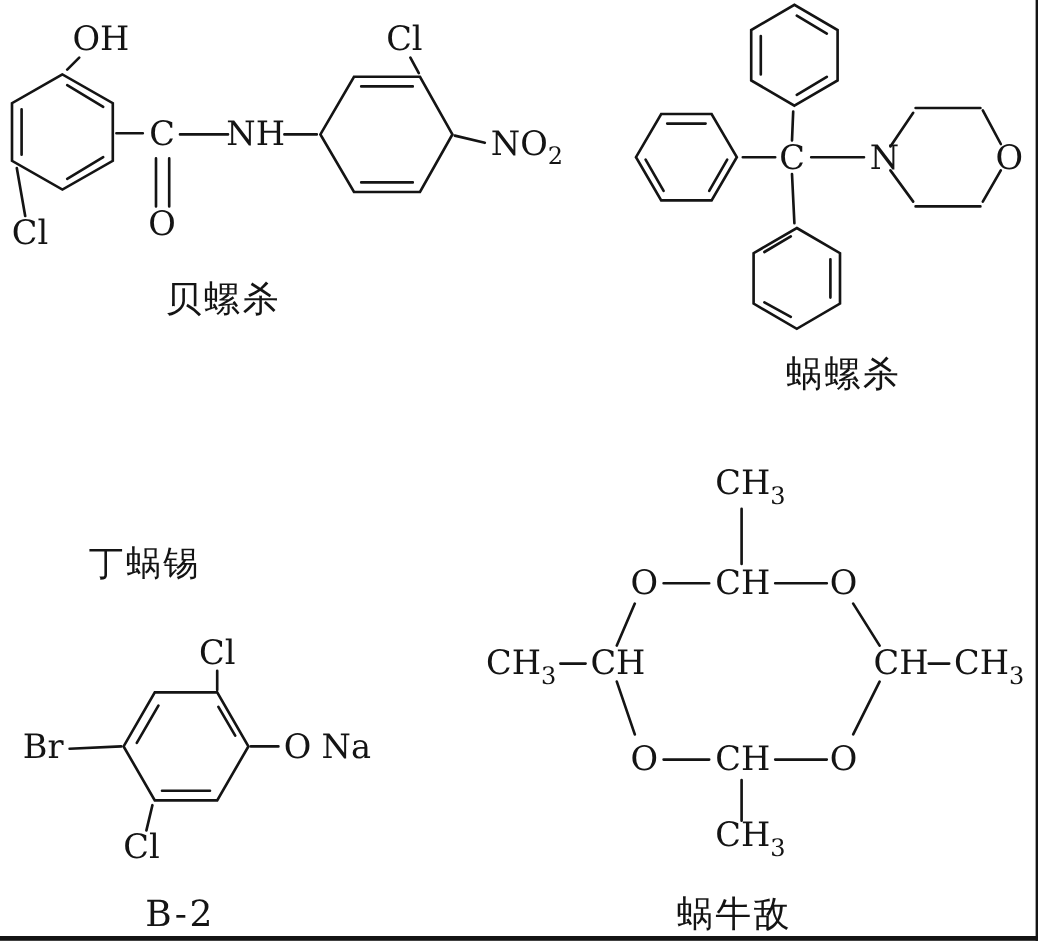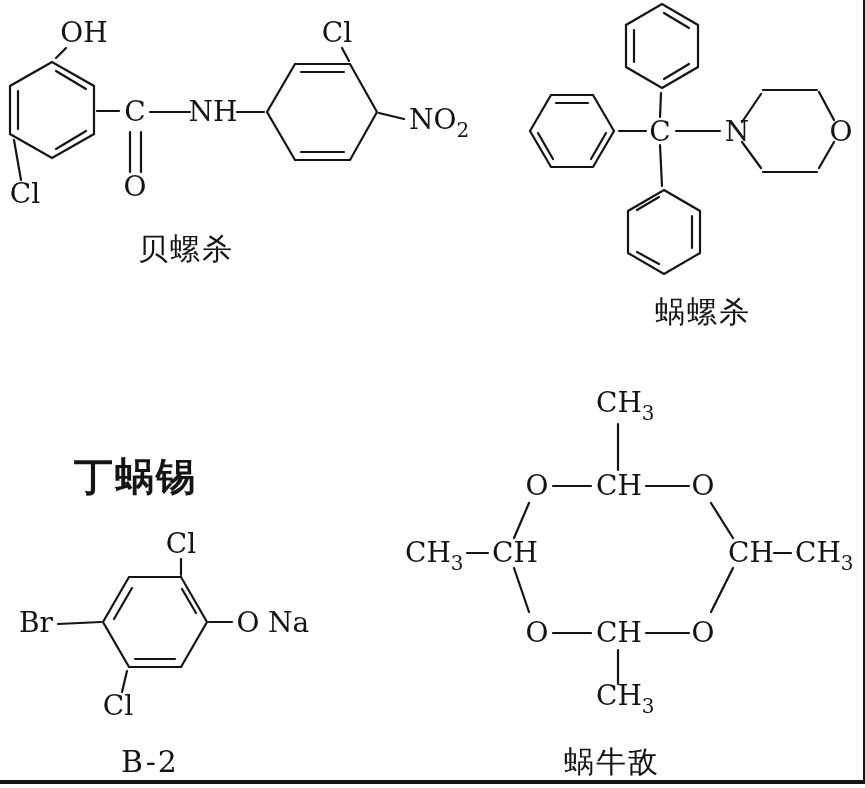--- a/index.html
+++ b/index.html
@@ -15,21 +15,21 @@
   svg .sub{font-size:20px}
   svg .cn{font-size:30px;font-weight:500;letter-spacing:2px}
   svg polygon, svg path{fill:none;stroke:var(--ink,#141414);stroke-width:2.2;stroke-linecap:round}
   .formula{
     position:absolute;left:24px;top:374px;color:var(--ink,#141414);
     font-size:29px;white-space:nowrap;line-height:46px;
   }
   .formula sub{font-size:19px;margin-right:2px}
   .formula .bracket{font-size:44px;vertical-align:-7px;letter-spacing:1px}
   .cn-label{
-    position:absolute;color:var(--ink,#141414);font-size:39px;font-weight:700;letter-spacing:2px;
+    position:absolute;color:var(--ink,#141414);font-size:29px;font-weight:400;letter-spacing:2px;
   }
   .tbto-label{left:74px;top:450px}
 </style>
 </head>
 <body>
 
 <div class="page">
   <svg width="865" height="788" viewBox="0 0 865 788">
 
     <g>

